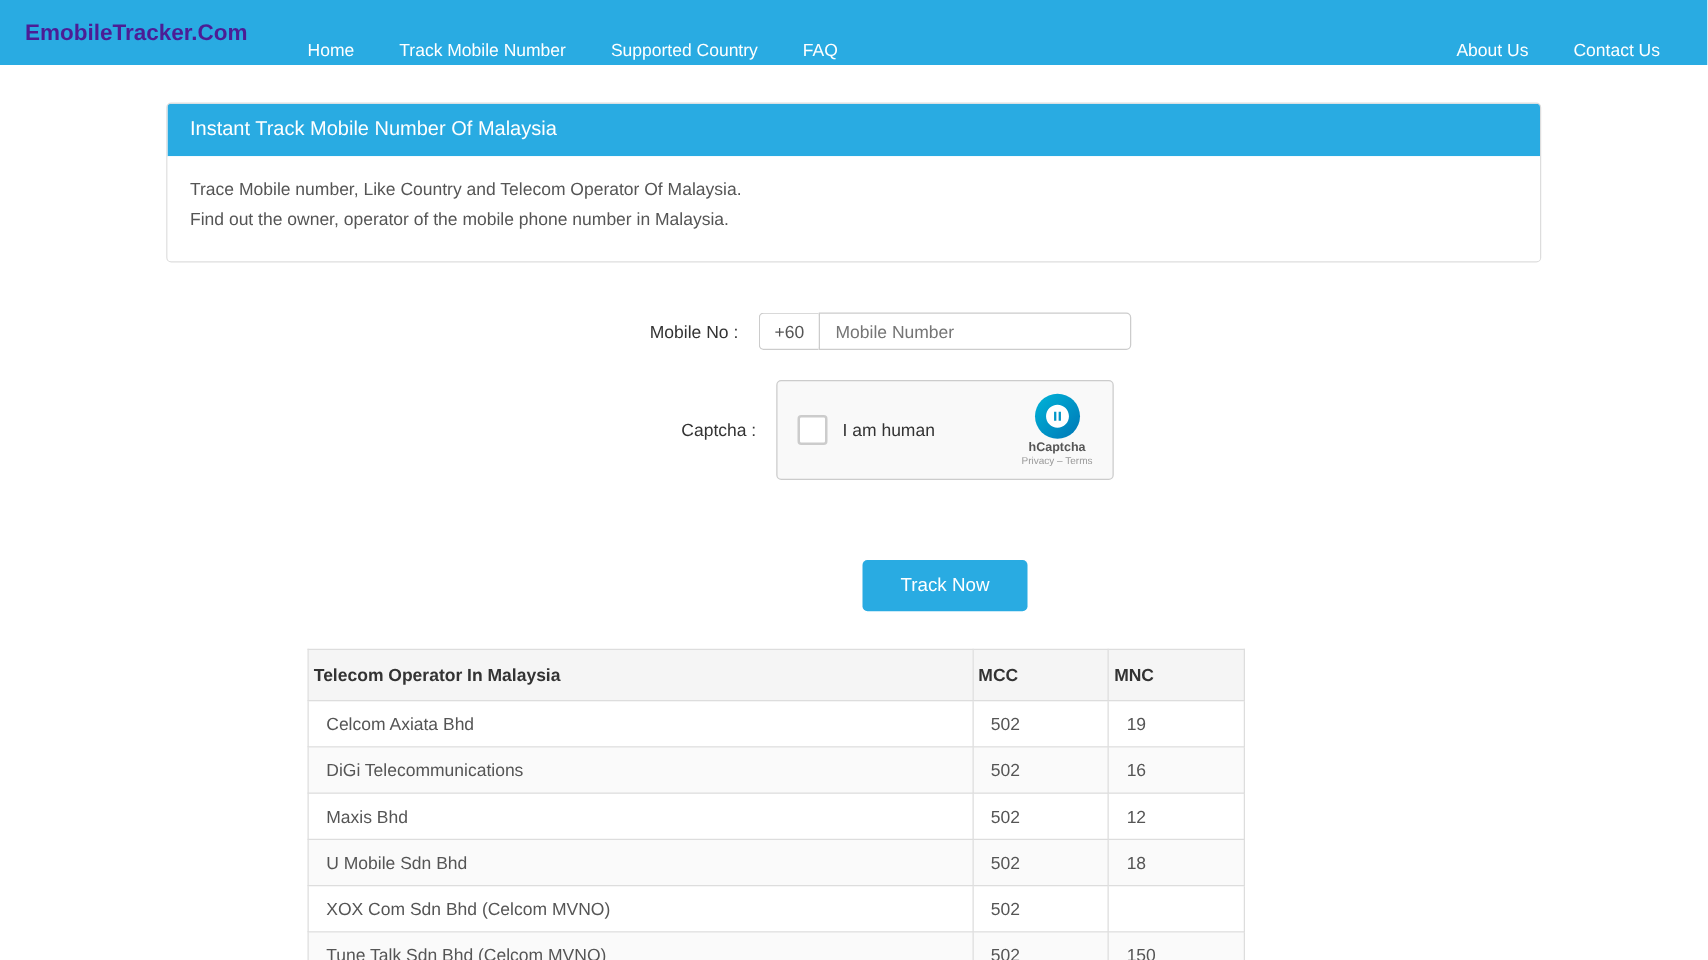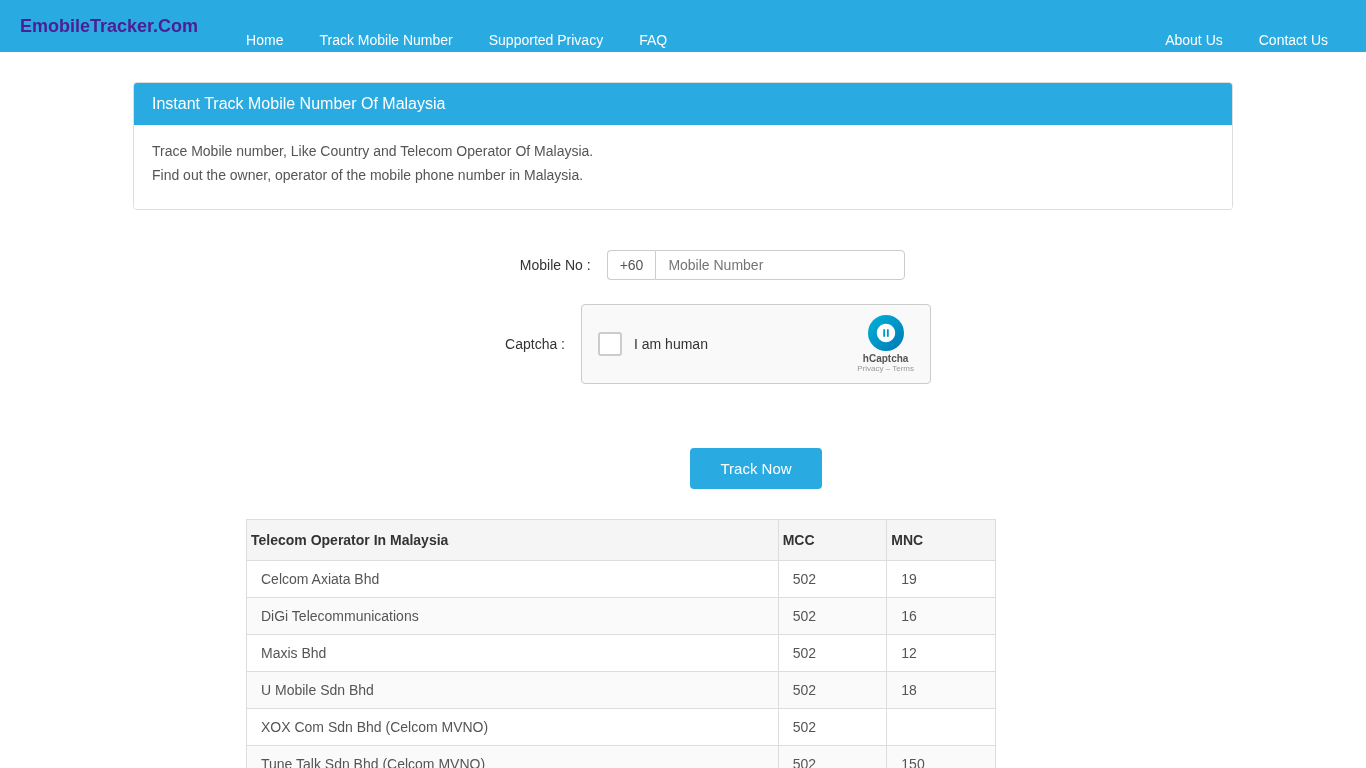--- a/index.html
+++ b/index.html
@@ -117,21 +117,21 @@
     }
 
     
     .captcha-box {
       border: 1px solid #ccc;
       border-radius: 4px;
       padding: 10px 16px;
       display: flex;
       align-items: center;
       background: #f9f9f9;
-      width: 350px;
+      width: 270px;
       justify-content: space-between;
     }
     .captcha-checkbox {
       width: 24px;
       height: 24px;
       border: 2px solid #ccc;
       border-radius: 3px;
       background: #fff;
       display: flex;
       align-items: center;
@@ -219,21 +219,21 @@
     }
   </style>
 </head>
 <body>
 
 <nav class="navbar">
   <a class="navbar-brand">EmobileTracker.Com</a>
   <div class="navbar-links">
     <a class="navbar-link">Home</a>
     <a class="navbar-link">Track Mobile Number</a>
-    <a class="navbar-link">Supported Privacy</a>
+    <a class="navbar-link">Supported Country</a>
     <a class="navbar-link">FAQ</a>
   </div>
   <div class="navbar-right">
     <a class="navbar-link">About Us</a>
     <a class="navbar-link">Contact Us</a>
   </div>
 </nav>
 
 <div class="main-content">
 

